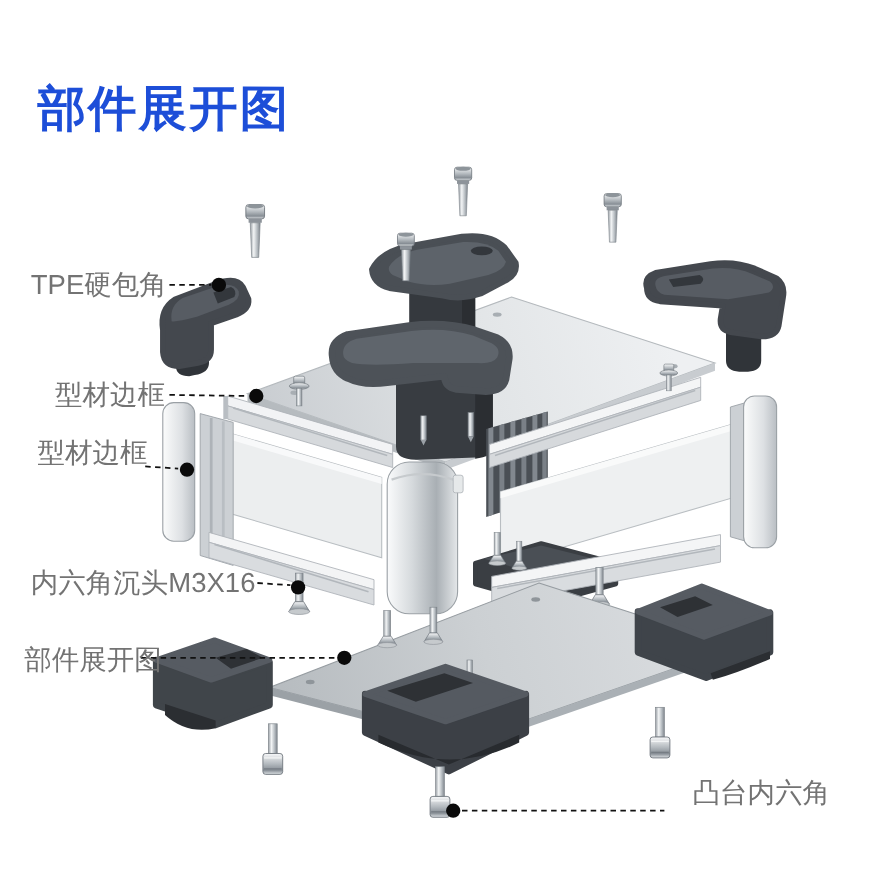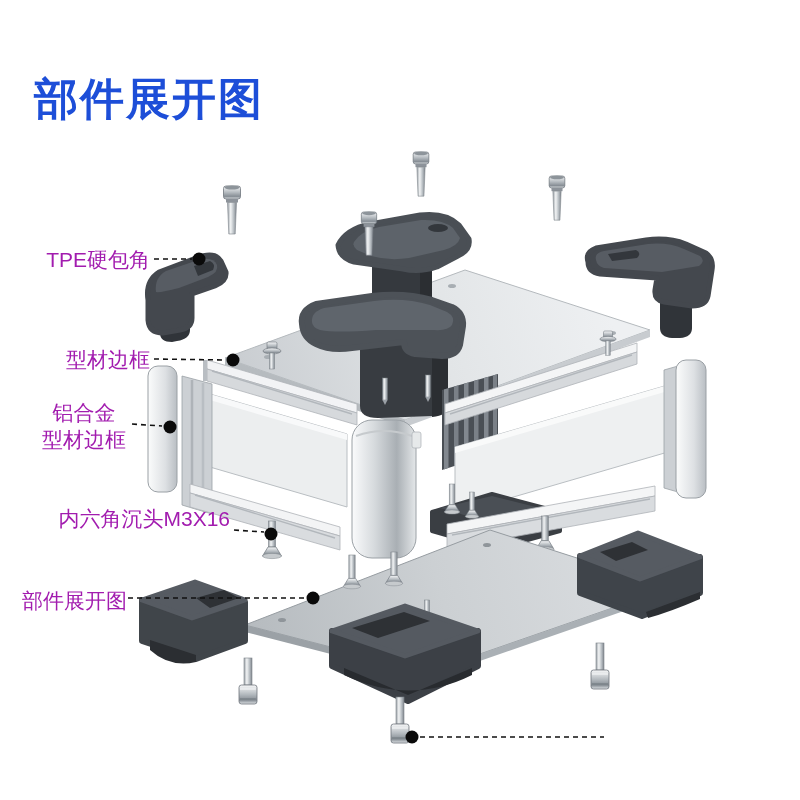--- a/index.html
+++ b/index.html
@@ -1,21 +1,21 @@
 <!DOCTYPE html>
 <html><head>
 <meta charset="utf-8">
 <style>
   html,body{margin:0;padding:0;background:#ffffff;}
   .stage{position:relative;width:800px;height:800px;background:#ffffff;overflow:hidden;
          font-family:"Liberation Sans","DejaVu Sans",sans-serif;}
   .stage svg{position:absolute;left:0;top:0;}
   .title{position:absolute;left:34px;top:70px;font-size:44px;font-weight:700;color:#1d4ed8;
          letter-spacing:2px;white-space:nowrap;}
-  .lbl{position:absolute;font-size:21px;color:#a21caf;line-height:27px;white-space:nowrap;}
+  .lbl{position:absolute;font-size:25px;color:#737373;line-height:27px;white-space:nowrap;}
   .lbl.r{text-align:right;}
   .lbl.c{text-align:center;}
 </style>
 </head>
 <body>
 
 <div class="stage">
 
 <svg width="800" height="800" viewBox="0 0 800 800">
   <defs>
@@ -294,24 +294,24 @@
 
   <div class="title">部件展开图</div>
 
   <div class="lbl r" style="left:28px;top:246px;width:122px;">
     <span>TPE硬包角</span>
   </div>
   <div class="lbl r" style="left:28px;top:346px;width:122px;">
     <span>型材边框</span>
   </div>
   <div class="lbl c" style="left:18px;top:399px;width:132px;">
-    <div>铝合金</div>
     <div>型材边框</div>
   </div>
-  <div class="lbl r" style="left:28px;top:505px;width:202px;text-align:right;">
+  <div class="lbl r" style="left:28px;top:517px;width:202px;text-align:right;">
     <span>内六角沉头M3X16</span>
   </div>
   <div class="lbl r" style="left:22px;top:587px;width:102px;">
     <span>部件展开图</span>
   </div>
   <div class="lbl c" style="left:606px;top:708px;width:172px;">
+    <div>凸台内六角</div>
   </div>
 </div>
 
 </body></html>

